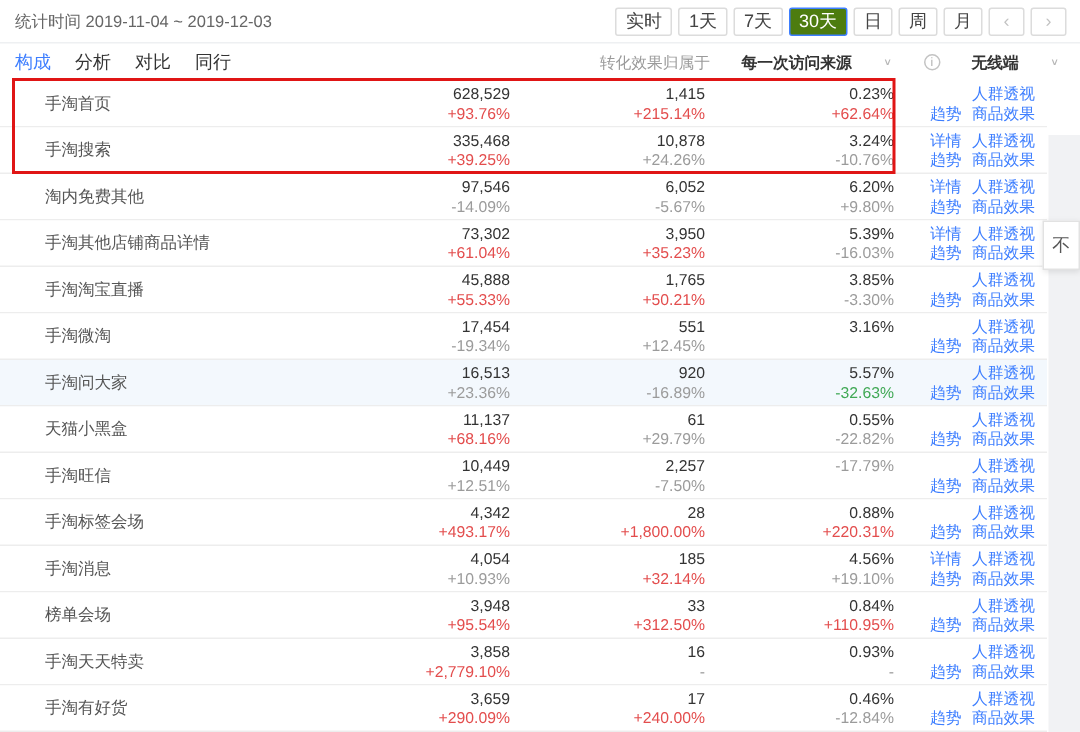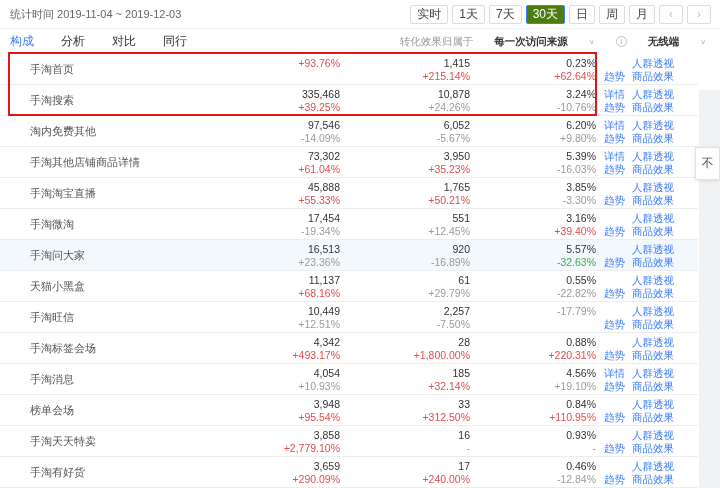--- a/index.html
+++ b/index.html
@@ -12,42 +12,42 @@
   .stat-time { font-size:11px; color:#666; }
   .ranges { display:flex; align-items:center; gap:4px; }
   .rbtn { height:19px; min-width:24px; padding:0 6px; border:1px solid #dcdcdc; border-radius:2px;
           background:#fff; font-size:12px; color:#444; display:flex; align-items:center; justify-content:center;
           cursor:pointer; }
   .rbtn.active { background:#4d7c0f; border-color:#3d7eff; color:#fff; }
   .rbtn.nav { color:#c2c2c2; padding:0 5px; font-size:12px; }
 
   
   .tabsbar { height:25px; display:flex; align-items:center; justify-content:space-between; padding:0 14px 0 10px; }
-  .tabs { display:flex; gap:27px; font-size:12px; color:#333; }
+  .tabs { display:flex; gap:16px; font-size:12px; color:#333; }
   .tab { cursor:pointer; }
   .tab.active { color:#3d7eff; }
   .filters { display:flex; align-items:center; gap:21px; font-size:10.5px; color:#9a9a9a; }
   .filters .val { color:#333;font-weight:bold; }
   .caret { color:#b5b5b5; font-size:8px; transform:scaleY(.8); }
   .info-ic { width:11px; height:11px; border:1px solid #c3c3c3; border-radius:50%; color:#b0b0b0;
              font-size:8px; line-height:9px; text-align:center; display:inline-block; }
 
   
   .table { position:relative; width:698px; }
   .row { position:relative; height:31px; border-bottom:1px solid #ededed; background:#fff; }
   .row.hl { background:#f3f8fd; }
   .src-name { position:absolute; left:30px; top:50%; transform:translateY(-50%);
               font-size:11px; color:#555; white-space:nowrap; }
   .metric { position:absolute; top:2.5px; width:110px; text-align:right; line-height:13px; font-size:10.5px; }
   .m1 { right:358px; } .m2 { right:228px; } .m3 { right:102px; }
   .metric .val { color:#333; }
   .delta.red   { color:#e34d4d; }
   .delta.green { color:#3fa854; }
   .delta.gray  { color:#9b9b9b; }
-  .links { position:absolute; right:24px; top:2.5px; width:92px; text-align:right;
+  .links { position:absolute; right:8px; top:2.5px; width:92px; text-align:right;
            line-height:13px; font-size:10.5px; color:#3d7eff; white-space:nowrap; }
   .links span { margin-left:7px; cursor:pointer; }
 
   
   .red-annotation { position:absolute; left:8px; top:-2px; width:589px; height:64px;
                     border:2px solid #e01515; pointer-events:none; z-index:4; }
   .right-gutter { position:absolute; right:0; top:90px; width:21px; height:398px; background:#f1f2f4; z-index:3; }
   .float-btn { position:absolute; right:0; top:147px; width:25px; height:33px; background:#fff;
                border:1px solid #e2e2e2; box-shadow:0 1px 4px rgba(0,0,0,.10);
                display:flex; align-items:center; justify-content:center;
@@ -87,20 +87,21 @@
     <span class="val">无线端</span>
     <span class="caret">∨</span>
   </div>
 </div>
 
 <div class="table">
   <div id="table-body">
   <div class="row">
     <div class="src-name">手淘首页</div>
     <div class="metric m1">
+      <div class="val">628,529</div>
       <div class="delta red">+93.76%</div>
     </div>
     <div class="metric m2">
       <div class="val">1,415</div>
       <div class="delta red">+215.14%</div>
     </div>
     <div class="metric m3">
       <div class="val">0.23%</div>
       <div class="delta red">+62.64%</div>
     </div>
@@ -195,21 +196,20 @@
     <div class="metric m1">
       <div class="val">17,454</div>
       <div class="delta gray">-19.34%</div>
     </div>
     <div class="metric m2">
       <div class="val">551</div>
       <div class="delta gray">+12.45%</div>
     </div>
     <div class="metric m3">
       <div class="val">3.16%</div>
-      <div class="delta red">+39.40%</div>
     </div>
     <div class="links">
       <div class="l1"><span>人群透视</span></div>
       <div class="l2"><span>趋势</span><span>商品效果</span></div>
     </div>
   </div>
 
   <div class="row hl">
     <div class="src-name">手淘问大家</div>
     <div class="metric m1">

